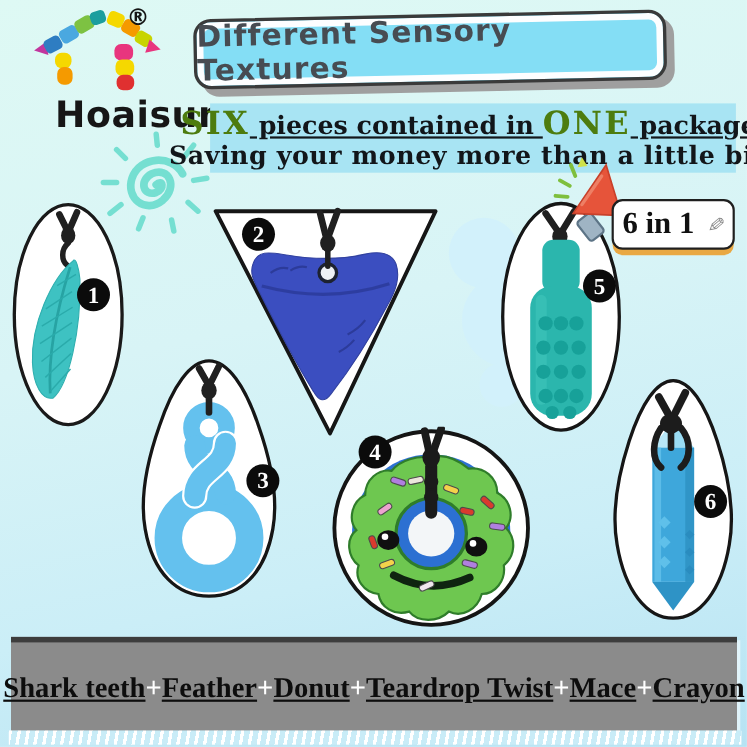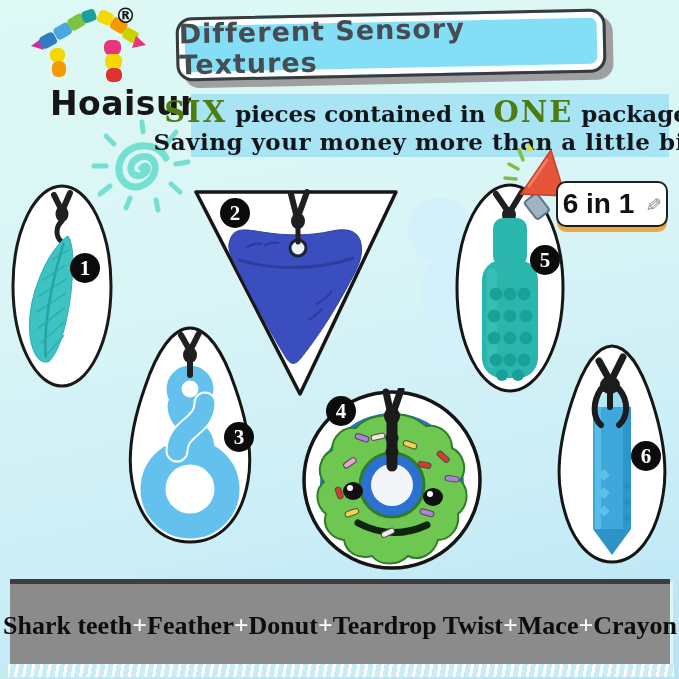--- a/index.html
+++ b/index.html
@@ -26,30 +26,30 @@
 
   
   .promo-band{
     left:191px;top:94px;width:478px;height:63px;background:#a8e4f3;
     display:flex;flex-direction:column;align-items:center;justify-content:center;
     font-family:"DejaVu Serif",serif;font-weight:bold;z-index:4;line-height:1.1;
   }
   .promo-line1{font-size:23px;color:#12161a;white-space:nowrap;}
   .promo-line2{font-size:23px;color:#12161a;white-space:nowrap;letter-spacing:0.5px;}
   .seg-highlight{color:#4d7c0f;font-size:29px;letter-spacing:2px;}
-  .seg-normal{color:inherit;}
+  .seg-normal{color:inherit;text-decoration:underline;}
   .seg-light{color:#ffffff;}
 
   
   .badge-6in1{
     left:556px;top:181px;width:108px;height:42px;background:#ffffff;
     border:2.5px solid #1f1f1f;border-radius:10px;
     box-shadow:0 6px 0 -1px #e9a843;
     display:flex;align-items:center;justify-content:center;gap:11px;
-    font-family:Liberation Sans, sans-serif;font-weight:bold;font-size:28px;color:#101010;z-index:5;
+    font-family:Liberation Serif, serif;font-weight:bold;font-size:28px;color:#101010;z-index:5;
   }
   .pencil{font-size:19px;color:#8a8a8a;transform:rotate(95deg);font-weight:normal;}
 
   
   .blob{border-radius:50%;background:#d2f1fb;z-index:0;}
 
   
   .num{
     width:30px;height:30px;border-radius:50%;background:#0b0b0b;color:#ffffff;
     display:flex;align-items:center;justify-content:center;

